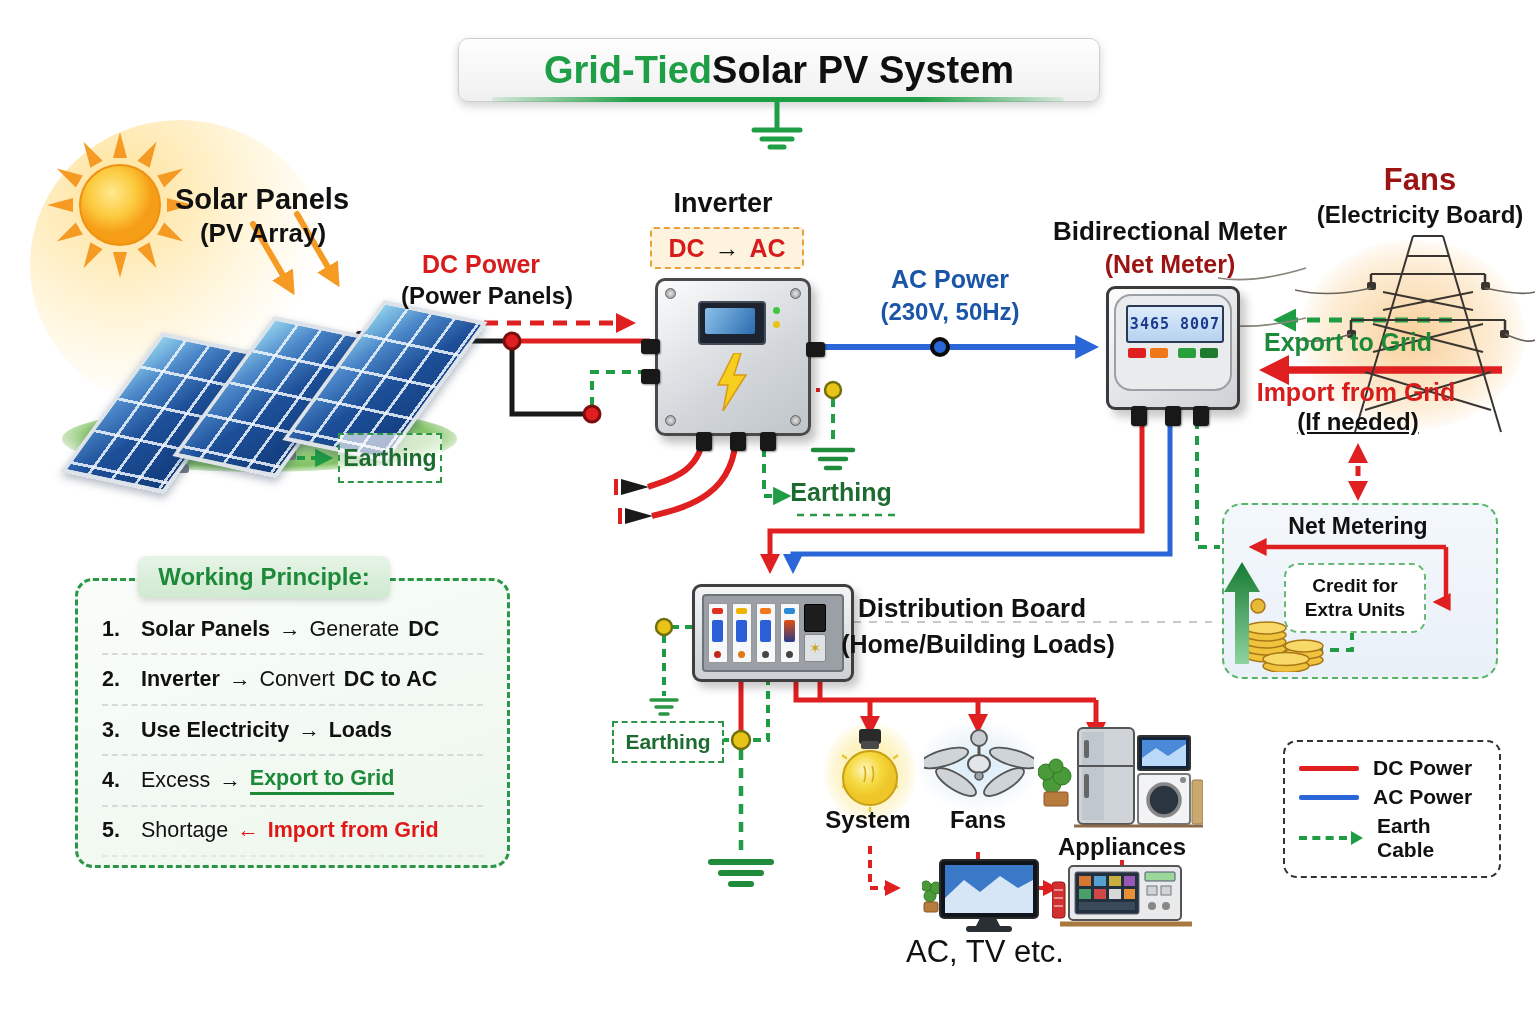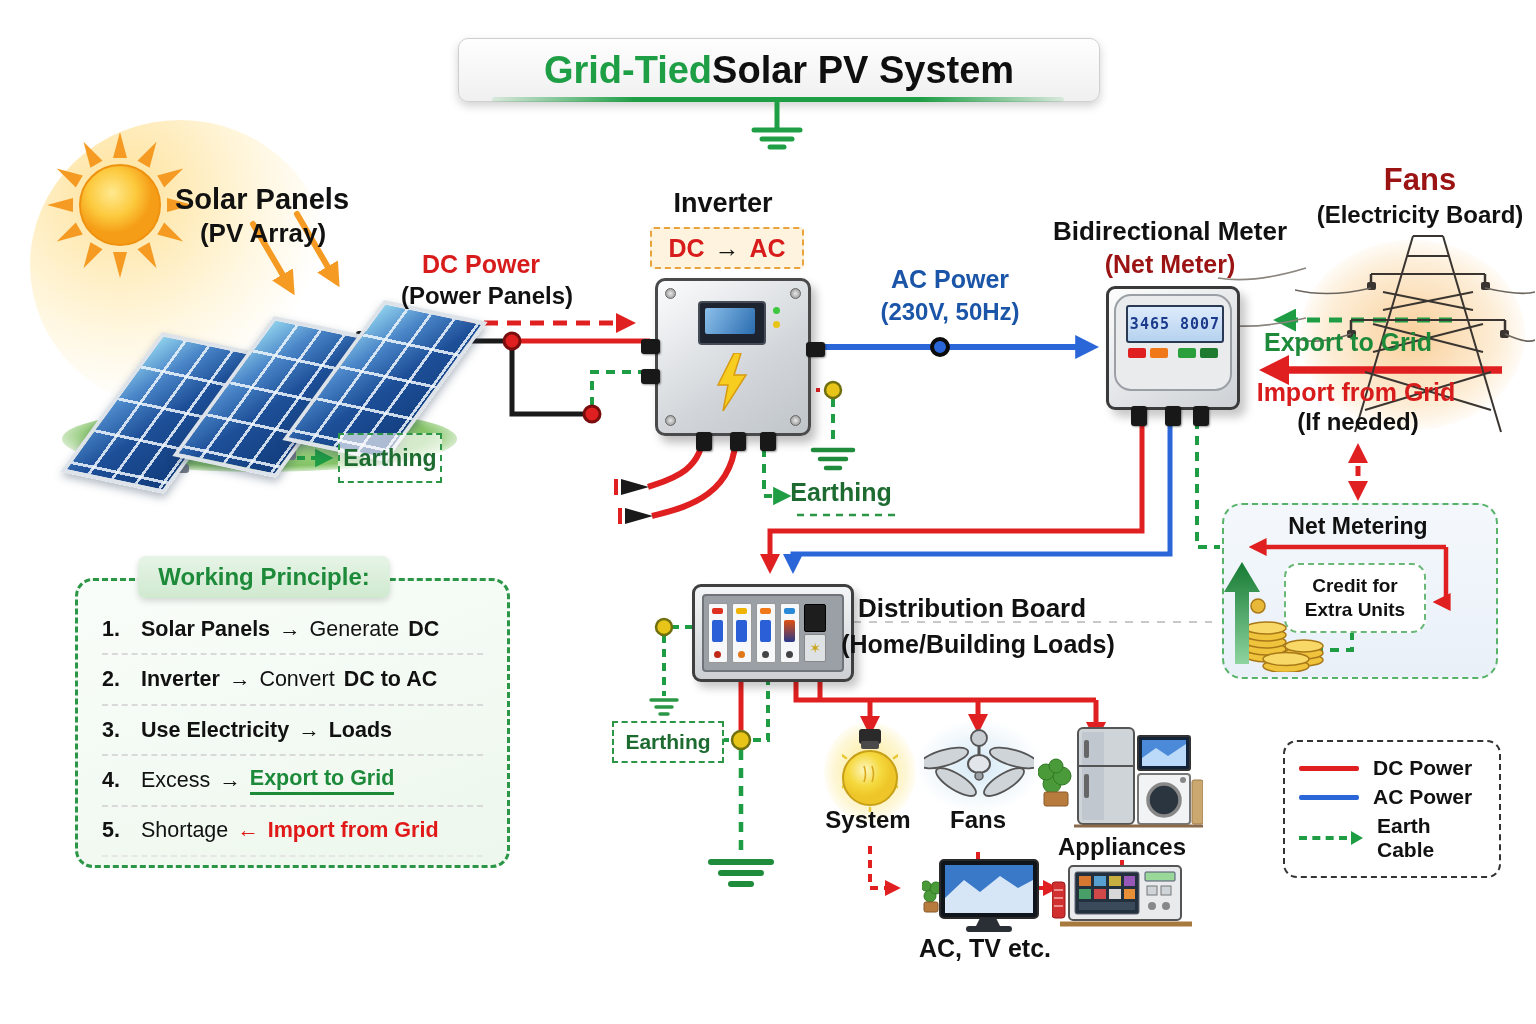--- a/index.html
+++ b/index.html
@@ -580,25 +580,25 @@
 <div class="txt" style="left:950px;top:265px;font-size:25px;color:#1b55a8;">AC Power</div>
 <div class="txt" style="left:950px;top:298px;font-size:24px;font-weight:600;color:#1b55a8;">(230V, 50Hz)</div>
 
 <div class="txt" style="left:1170px;top:216px;font-size:26px;">Bidirectional Meter</div>
 <div class="txt" style="left:1170px;top:250px;font-size:25px;color:#9b1313;">(Net Meter)</div>
 
 <div class="txt" style="left:1420px;top:162px;font-size:31px;color:#9b1313;">Fans</div>
 <div class="txt" style="left:1420px;top:201px;font-size:24px;font-weight:600;">(Electricity Board)</div>
 <div class="txt" style="left:1348px;top:328px;font-size:25px;color:#1d8a3a;">Export to Grid</div>
 <div class="txt" style="left:1356px;top:378px;font-size:25px;color:#d81c1c;">Import from Grid</div>
-<div class="txt" style="left:1358px;top:408px;font-size:24px;font-weight:600;">(If needed)</div>
+<div class="txt" style="left:1358px;top:408px;font-size:24px;font-weight:600;text-decoration:underline;">(If needed)</div>
 
 <div class="txt" style="left:1358px;top:513px;font-size:23px;">Net Metering</div>
 
 <div class="txt" style="left:972px;top:593px;font-size:26px;">Distribution Board</div>
 <div class="txt" style="left:978px;top:630px;font-size:25px;font-weight:600;">
   <span>(</span><span style="font-weight:800;">Home/</span><span>Building Loads)</span>
 </div>
 
 <div class="txt" style="left:868px;top:806px;font-size:24px;">System</div>
 <div class="txt" style="left:978px;top:806px;font-size:24px;">Fans</div>
 <div class="txt" style="left:1122px;top:814px;font-size:24px;margin-top:19px;">Appliances</div>
-<div class="txt" style="left:985px;top:934px;font-size:25px;font-weight:700;">AC, TV etc.</div>
+<div class="txt" style="left:985px;top:934px;font-size:31px;font-weight:400;">AC, TV etc.</div>
 
 </body></html>

